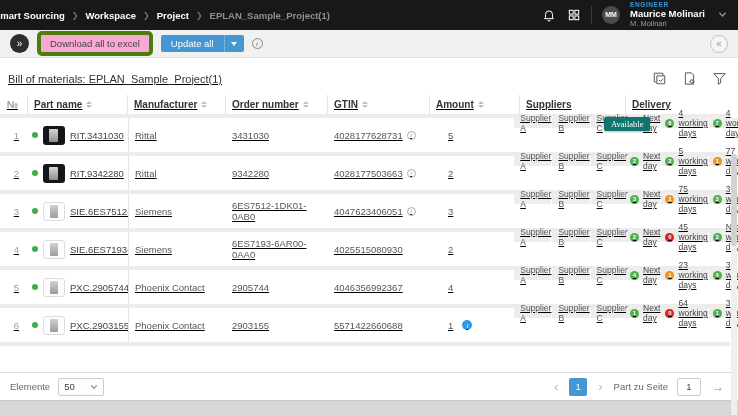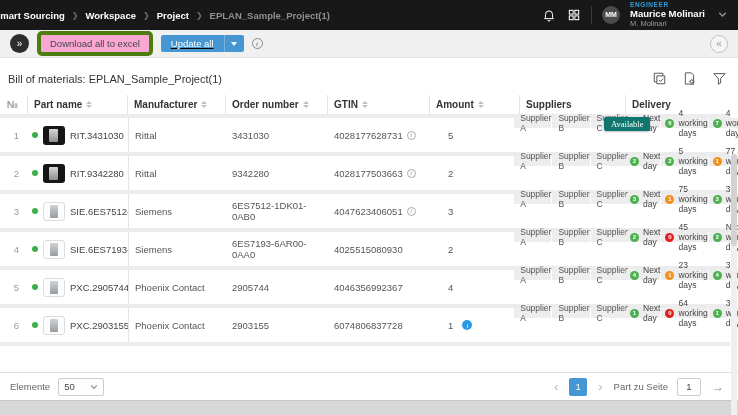--- a/index.html
+++ b/index.html
@@ -20,29 +20,29 @@
   .user-role{color:#2f9bdb;font-size:6.5px;font-weight:bold;letter-spacing:.6px;}
   .user-name{color:#fff;font-size:9.5px;font-weight:bold;}
   .user-sub{color:#9a9a9a;font-size:7.5px;}
 
   
   .toolbar{height:28px;background:#f0f0f0;border-bottom:1px solid #e2e2e2;display:flex;align-items:center;gap:8px;padding:0 10px;flex-shrink:0;}
   .circle-btn{width:19px;height:19px;border-radius:50%;border:none;display:flex;align-items:center;justify-content:center;font-size:10px;cursor:pointer;}
   .circle-btn.dark{background:#2d2d2d;color:#fff;}
   .circle-btn.light{background:#f5f5f5;color:#9a9a9a;border:1px solid #c2c2c2;width:18px;height:18px;}
   .btn-light{background:#f9a8d4;border:4px solid #4d7c0f;border-radius:5px;color:#444;font-size:9.5px;padding:3px 9px;cursor:pointer;}
-  .split-btn{display:inline-flex;text-decoration:underline;}
+  .split-btn{display:inline-flex;}
   .split-main{background:#4596d2;border:none;color:#fff;font-size:9.5px;padding:3px 10px;border-radius:2px 0 0 2px;cursor:pointer;}
   .split-caret{background:#4596d2;border:none;border-left:1px solid #7ab2de;width:20px;border-radius:0 2px 2px 0;display:flex;align-items:center;justify-content:center;cursor:pointer;}
   .caret-down{width:0;height:0;border-left:3.5px solid transparent;border-right:3.5px solid transparent;border-top:4px solid #fff;}
   .iinfo-toolbar{width:11px;height:11px;border:1px solid #8a8a8a;border-radius:50%;color:#666;font-size:7px;font-family:"Liberation Serif",serif;font-style:italic;display:flex;align-items:center;justify-content:center;}
   .toolbar .spacer{flex:1;}
 
   
-  .content{flex:1;background:#fff;position:relative;padding-top:6px;}
+  .content{flex:1;background:#fff;position:relative;padding-top:6px;text-decoration:underline;}
   .title-row{display:flex;align-items:center;justify-content:space-between;padding:6px 10px 8px 8px;}
   .page-title{font-size:11px;font-weight:normal;color:#333;}
   .title-icons{display:flex;gap:13px;align-items:center;}
   .ticon{background:none;border:none;cursor:pointer;width:17px;height:17px;display:flex;align-items:center;justify-content:center;padding:0;}
 
   
   .table{width:730px;}
   .thead,.trow{display:grid;grid-template-columns:28px 100px 98px 102px 102px 90px 106px 1fr;}
   .thead{height:23px;align-items:center;border-bottom:4px solid #ececec;}
   .th{font-size:10px;font-weight:bold;color:#333;padding-left:6px;display:flex;align-items:center;gap:4px;height:100%;border-right:1px solid #e4e4e4;}
@@ -401,21 +401,21 @@
           <div class="trow">
             <div class="cell c-num">6</div>
             <div class="cell c-part">
               <span class="dot"></span>
               <span class="thumb light"></span>
               <span class="pname">PXC.2903155</span>
             </div>
             <div class="cell c-mfr">Phoenix Contact</div>
             <div class="cell c-ord">2903155</div>
             <div class="cell c-gtin">
-              <span>6074806837728</span>
+              <span>5571422660688</span>
             </div>
             <div class="cell c-amt">
               <span>1</span>
               <span class="binfo">i</span>
             </div>
             <div class="cell c-sup">
               <div class="strip">Supplier A</div>
               <div class="strip">Supplier B</div>
               <div class="strip">Supplier C</div>
             </div>

